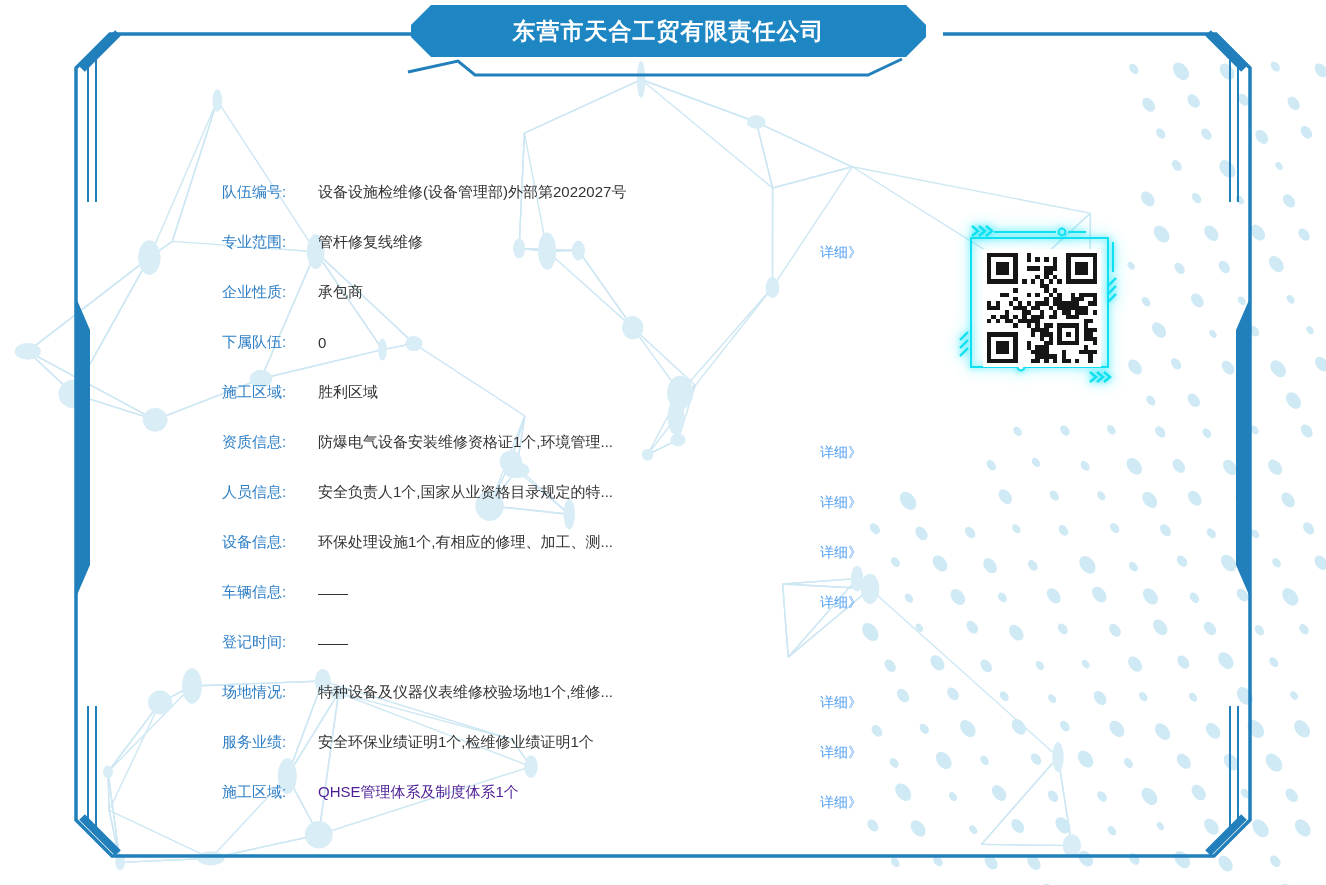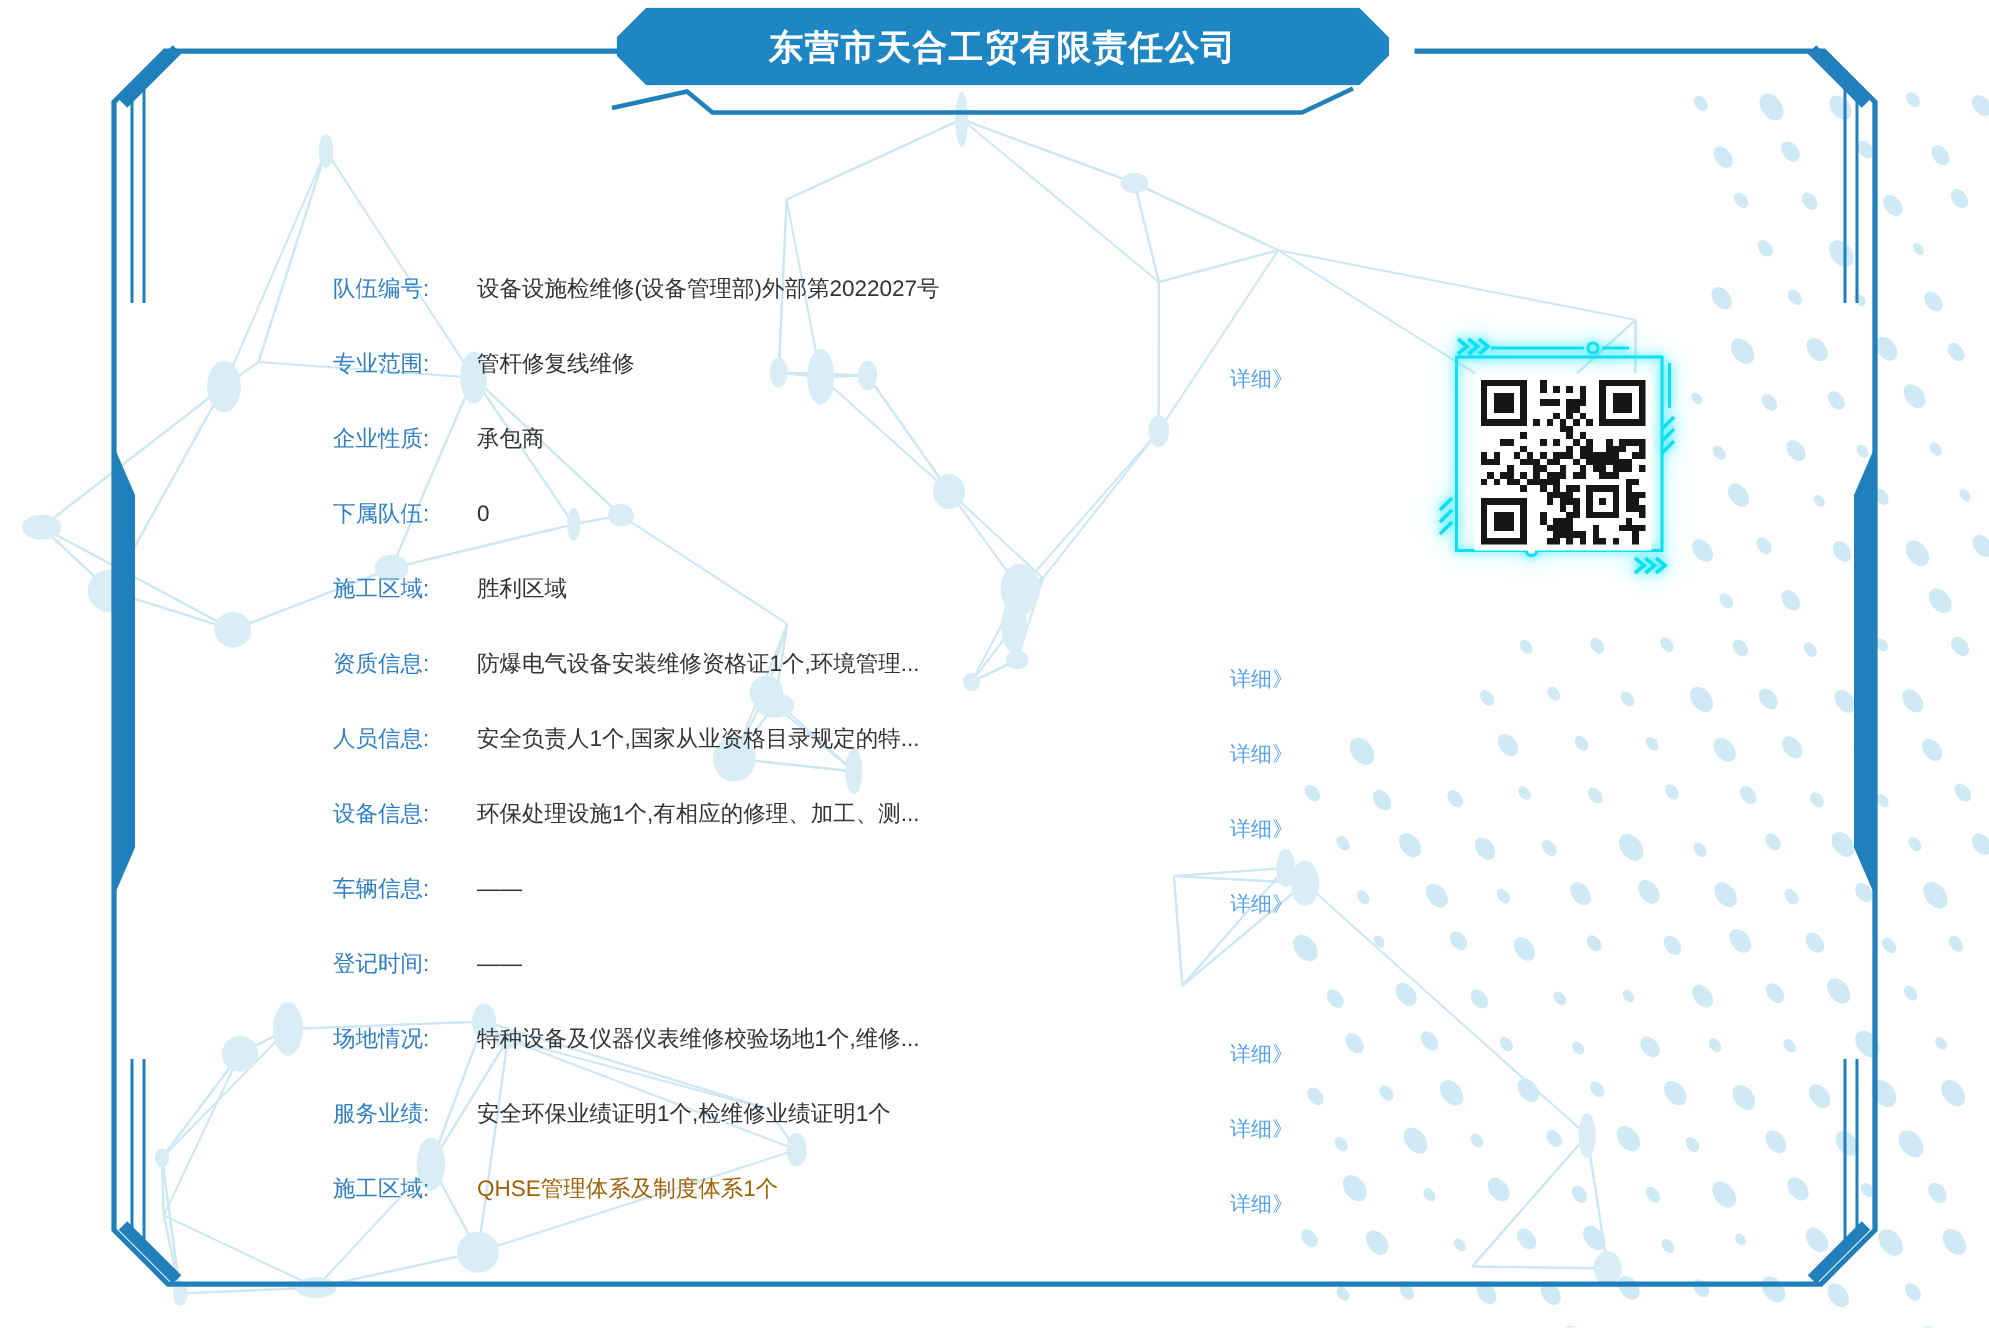--- a/index.html
+++ b/index.html
@@ -13,21 +13,21 @@
   .banner{
     position:absolute;left:411px;top:5px;width:515px;height:52px;z-index:3;
     background:#1e86c2;display:flex;align-items:center;justify-content:center;
     clip-path:polygon(20px 0,495px 0,515px 20px,515px 32px,495px 52px,20px 52px,0 32px,0 20px);
   }
   .banner h1{margin:0;font-size:23px;font-weight:600;color:#ffffff;letter-spacing:1px;}
   .info-list{position:absolute;left:222px;top:167px;width:700px;z-index:3;}
   .row{height:50px;display:flex;align-items:center;position:relative;}
   .lbl{width:96px;flex:0 0 96px;color:#2e7fc6;font-weight:normal;font-size:15px;}
   .val{font-size:15px;color:#333333;white-space:nowrap;}
-  .val.muted{color:#a16207;}
+  .val.muted{color:#4c1d95;}
   .detail{
     position:absolute;left:598px;top:50%;transform:translateY(-50%);
     font-size:14px;color:#55a1f2;text-decoration:none;white-space:nowrap;cursor:pointer;margin-top:11px;
   }
   .qr-panel{position:absolute;left:958px;top:222px;width:170px;height:168px;z-index:3;}
   .qr-frame{
     position:absolute;left:0;top:0;
     filter:drop-shadow(0 0 3px rgba(0,228,250,.85)) drop-shadow(0 0 8px rgba(0,228,250,.45));
   }
   .qr-box{

